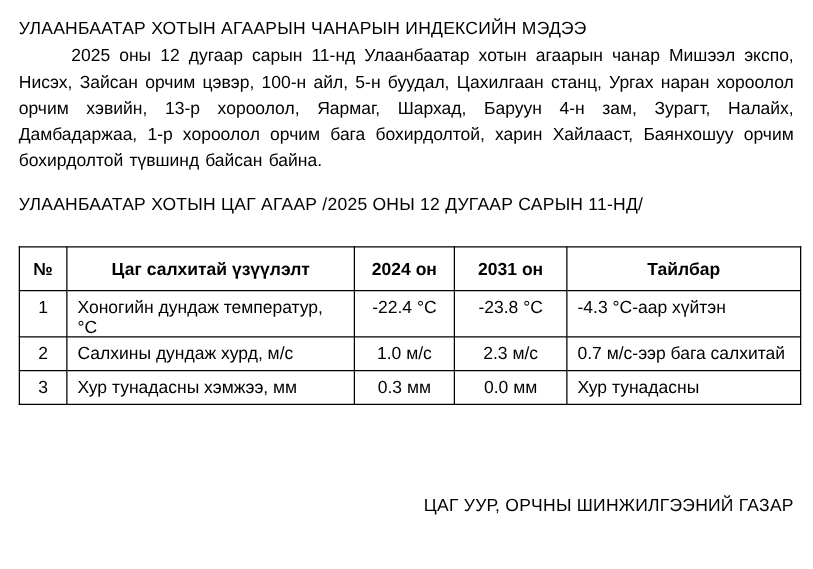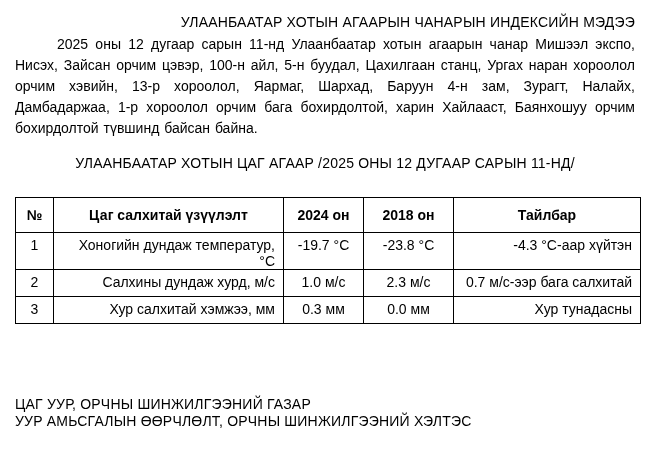--- a/index.html
+++ b/index.html
@@ -7,36 +7,36 @@
   body {
     font-family: "Liberation Sans", "DejaVu Sans", sans-serif;
     color: #000000;
     font-size: 14px;
     overflow: hidden;
   }
   .page { padding: 14px 15px 0 15px; width: 650px; height: 455px; }
   .doc-title {
     font-size: 14px;
     font-weight: 400;
-    text-align: right;
+    text-align: left;
     line-height: 16px;
     letter-spacing: 0.2px;
   }
   .summary {
     margin-top: 4px;
     text-align: justify;
     text-indent: 42px;
     line-height: 21px;
     word-spacing: 1px;
   }
   .subtitle {
     margin-top: 16px;
     font-size: 14px;
     font-weight: 400;
-    text-align: center;
+    text-align: left;
     line-height: 16px;
     letter-spacing: 0.2px;
   }
   table.weather {
     border-collapse: collapse;
     table-layout: fixed;
     width: 625px;
     margin-top: 26px;
   }
   .weather th, .weather td {
@@ -46,31 +46,30 @@
   .weather th {
     font-weight: 700;
     text-align: center;
     vertical-align: middle;
     height: 35px;
   }
   .weather td {
     vertical-align: top;
     height: 27px;
     padding: 4px 8px 0 8px;
-    text-align: right;
   }
   .weather td.center { text-align: center; padding-left: 2px; padding-right: 2px; }
   .col-num   { width: 38px; }
   .col-ind   { width: 230px; }
   .col-y2024 { width: 80px; }
   .col-y2025 { width: 90px; }
   .col-note  { width: 187px; }
   .footer {
     margin-top: 72px;
-    text-align: left;
+    text-align: right;
     line-height: 17px;
     letter-spacing: 0.2px;
   }
 </style>
 </head>
 <body>
 
 <div class="page">
 
   <div class="doc-title">УЛААНБААТАР ХОТЫН АГААРЫН ЧАНАРЫН ИНДЕКСИЙН МЭДЭЭ</div>
@@ -85,47 +84,46 @@
         <col class="col-ind">
         <col class="col-y2024">
         <col class="col-y2025">
         <col class="col-note">
     </colgroup>
     <thead>
       <tr>
         <th>№</th>
         <th>Цаг салхитай үзүүлэлт</th>
         <th>2024 он</th>
-        <th>2018 он</th>
+        <th>2031 он</th>
         <th>Тайлбар</th>
       </tr>
     </thead>
     <tbody>
       <tr>
         <td class="center">1</td>
         <td>Хоногийн дундаж температур, °С</td>
-        <td class="center">-19.7 °С</td>
+        <td class="center">-22.4 °С</td>
         <td class="center">-23.8 °С</td>
         <td>-4.3 °С-аар хүйтэн</td>
       </tr>
       <tr>
         <td class="center">2</td>
         <td>Салхины дундаж хурд, м/с</td>
         <td class="center">1.0 м/с</td>
         <td class="center">2.3 м/с</td>
         <td>0.7 м/с-ээр бага салхитай</td>
       </tr>
       <tr>
         <td class="center">3</td>
-        <td>Хур салхитай хэмжээ, мм</td>
+        <td>Хур тунадасны хэмжээ, мм</td>
         <td class="center">0.3 мм</td>
         <td class="center">0.0 мм</td>
         <td>Хур тунадасны</td>
       </tr>
     </tbody>
   </table>
 
   <div class="footer">
     <div>ЦАГ УУР, ОРЧНЫ ШИНЖИЛГЭЭНИЙ ГАЗАР</div>
-    <div>УУР АМЬСГАЛЫН ӨӨРЧЛӨЛТ, ОРЧНЫ ШИНЖИЛГЭЭНИЙ ХЭЛТЭС</div>
   </div>
 
 </div>
 
 </body></html>

